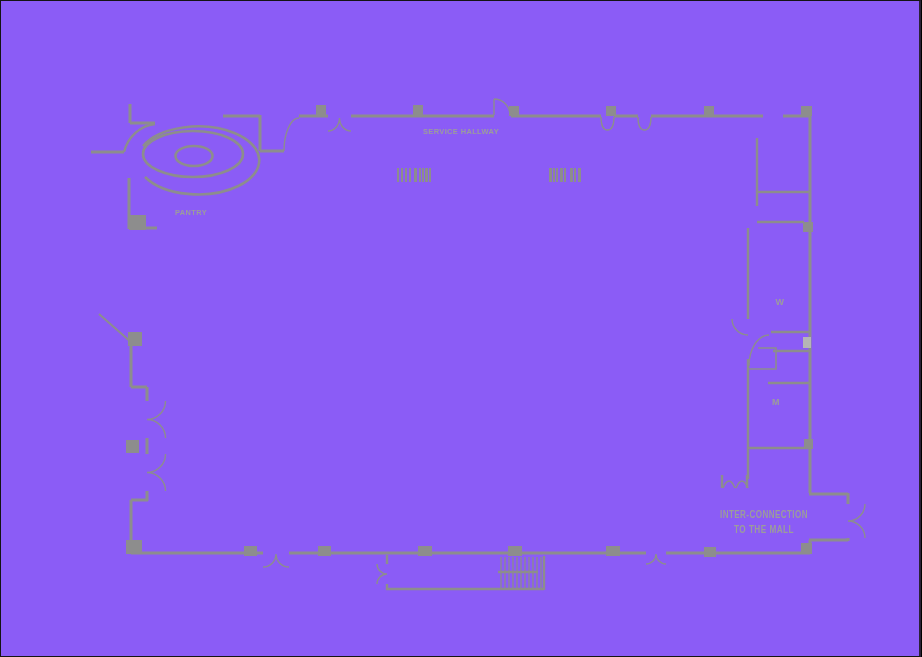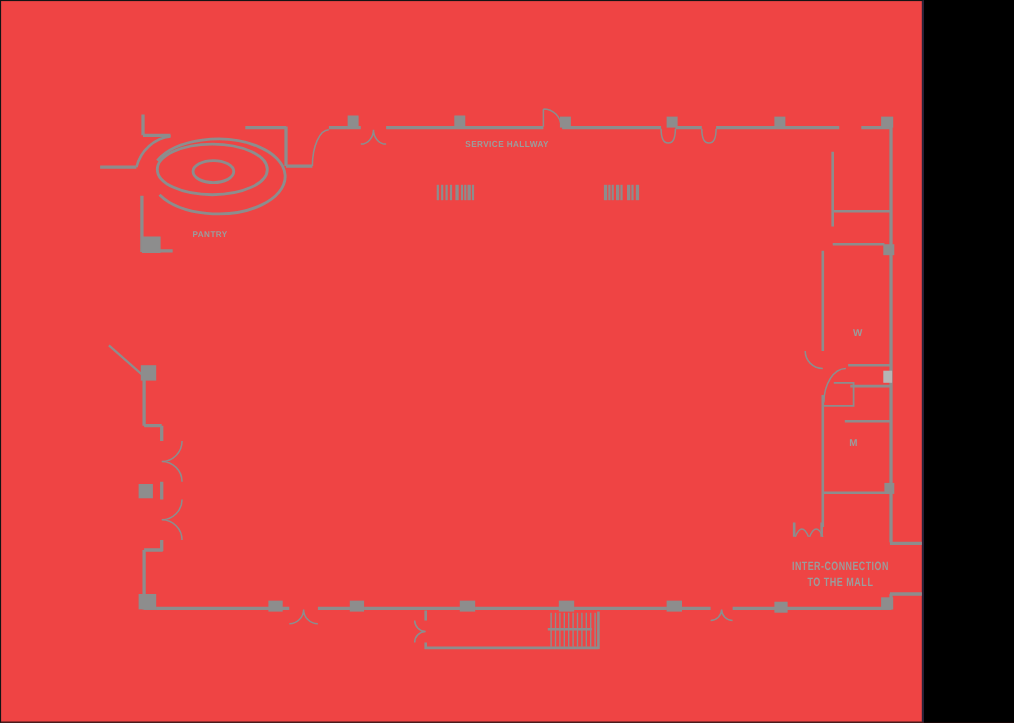--- a/index.html
+++ b/index.html
@@ -1,19 +1,19 @@
 <!DOCTYPE html>
 <html><head>
 <meta charset="utf-8">
 <style>
   html,body{margin:0;padding:0;background:#000;}
   .plan-viewport{
     position:relative;
-    width:840px;height:657px;
-    background:#ef4444;
+    width:921px;height:657px;
+    background:#8b5cf6;
     box-sizing:border-box;
     border:1px solid #141414;
     border-right:2px solid #2a2136;
     overflow:hidden;
     font-family:"Liberation Sans", sans-serif;
   }
   svg{display:block;}
   .plan-label{
     font-family:"Liberation Sans", sans-serif;
     font-weight:bold;

